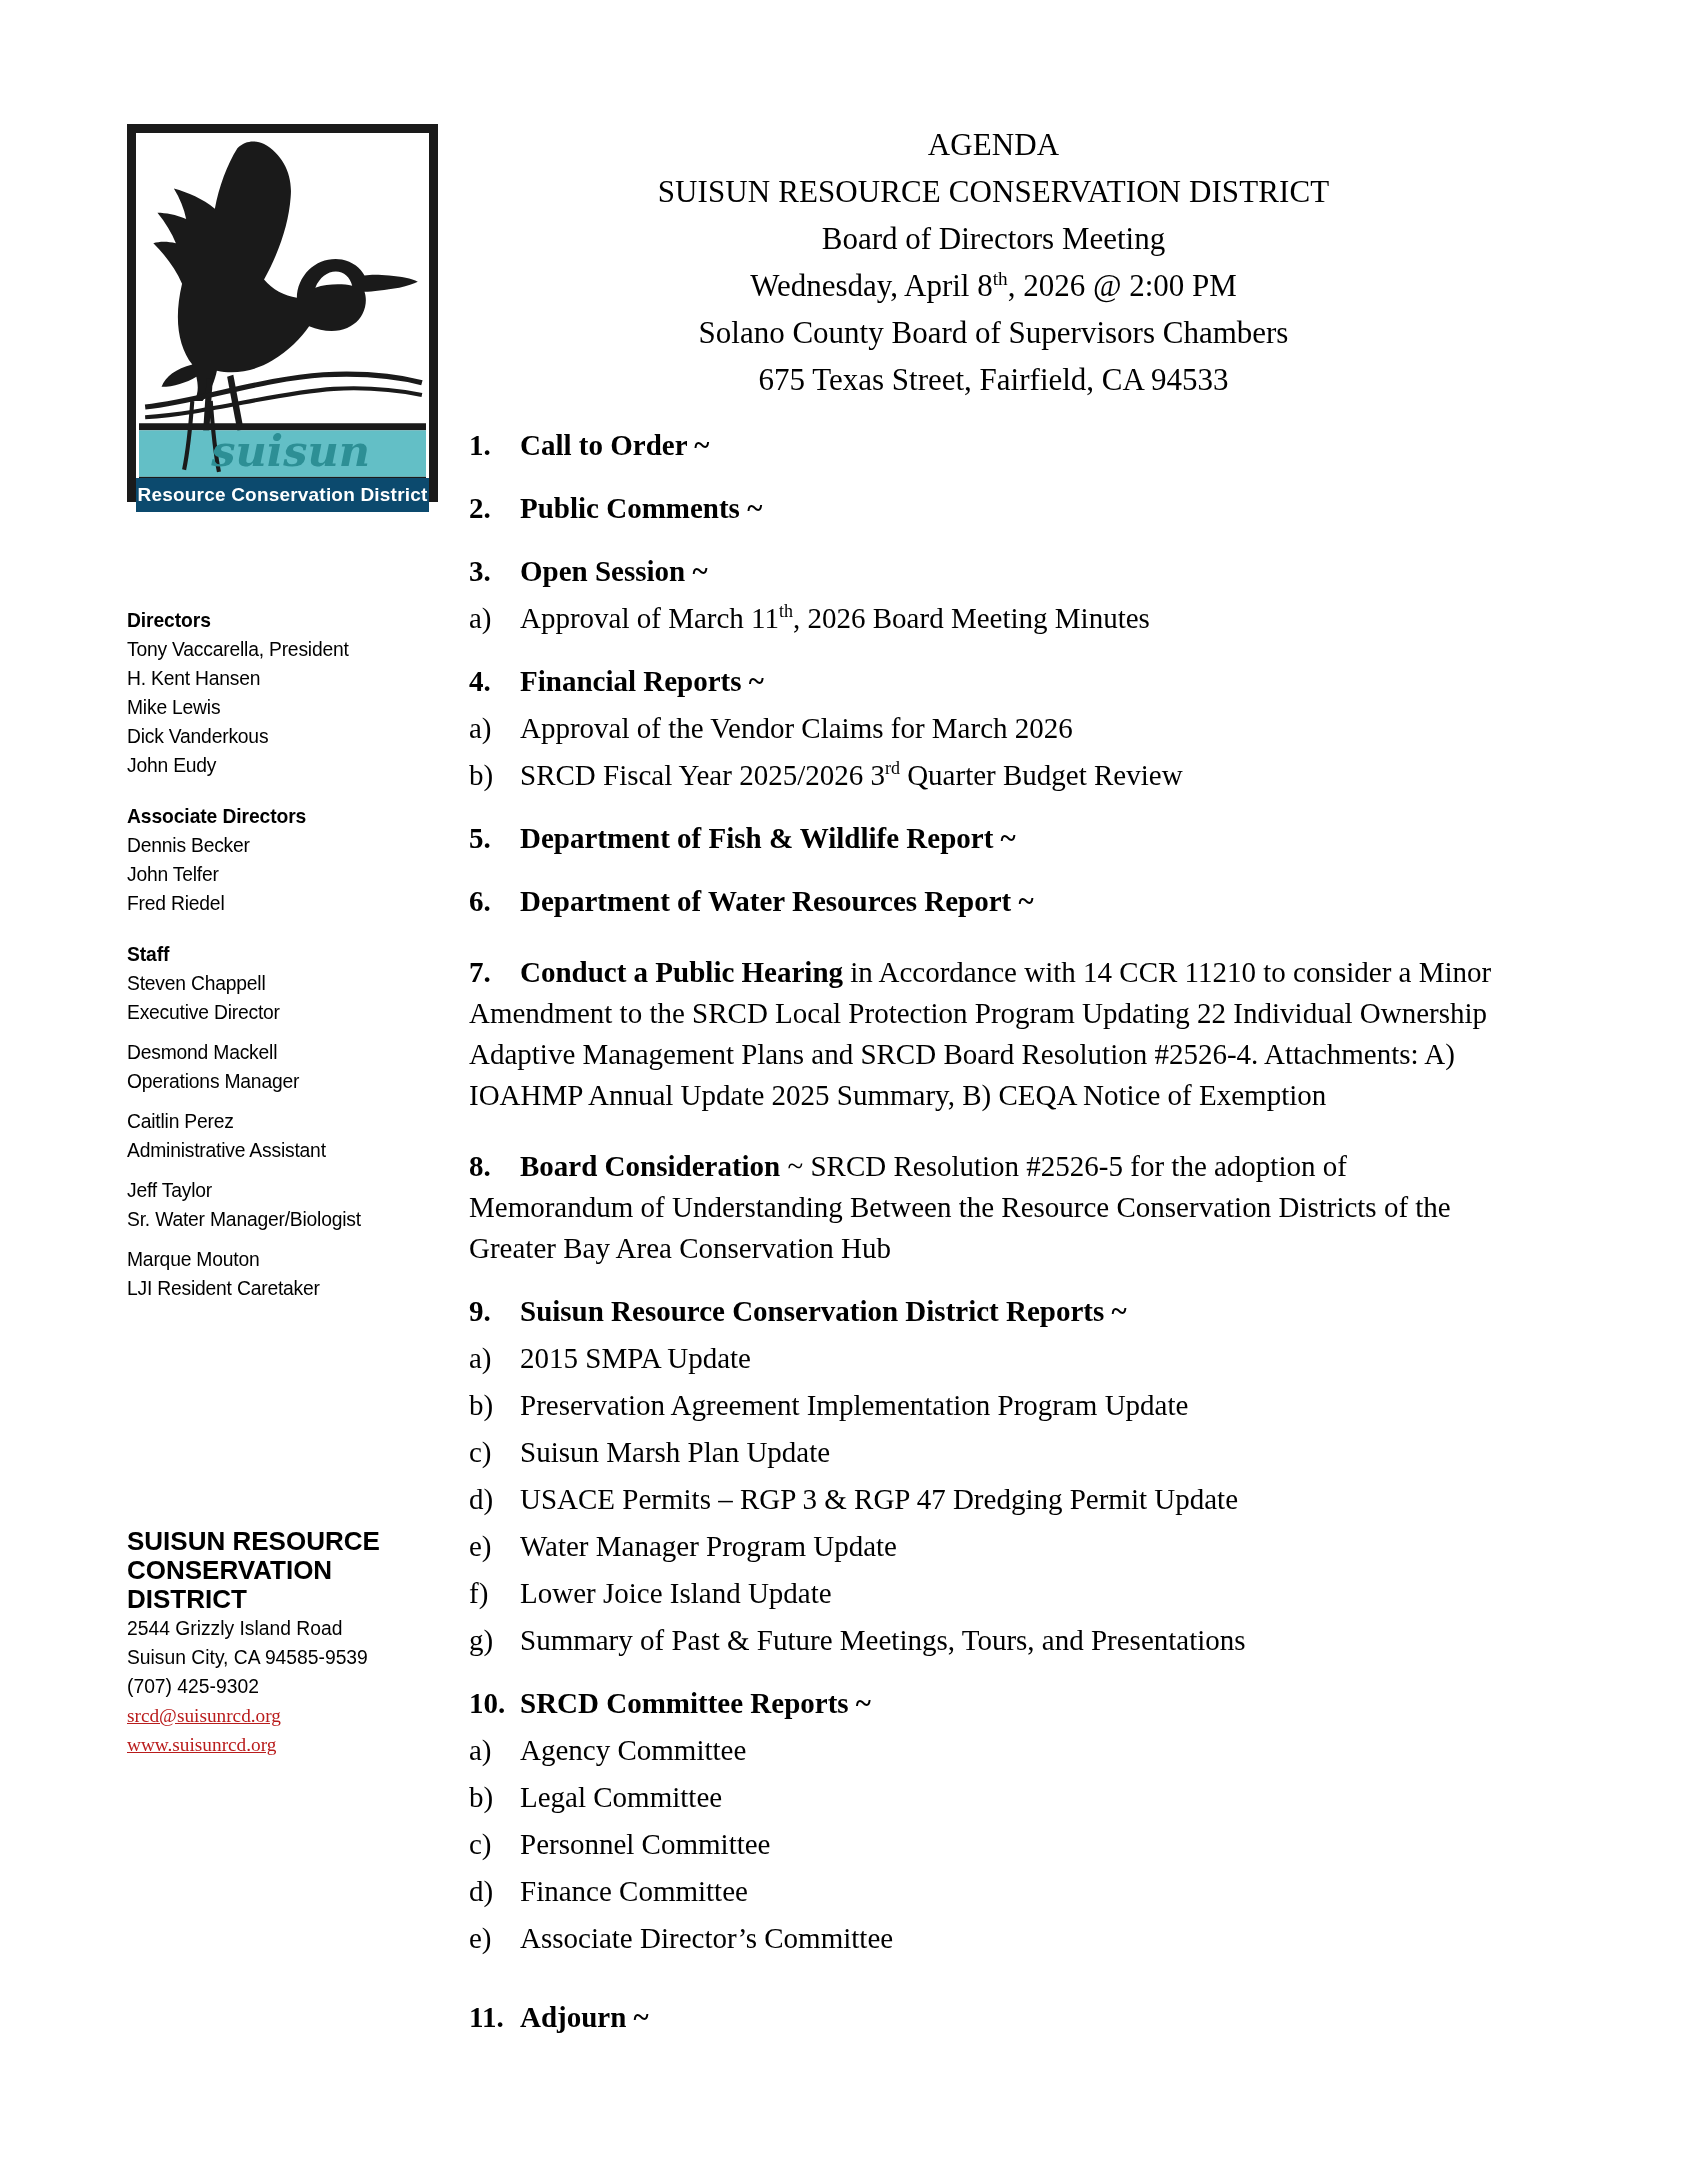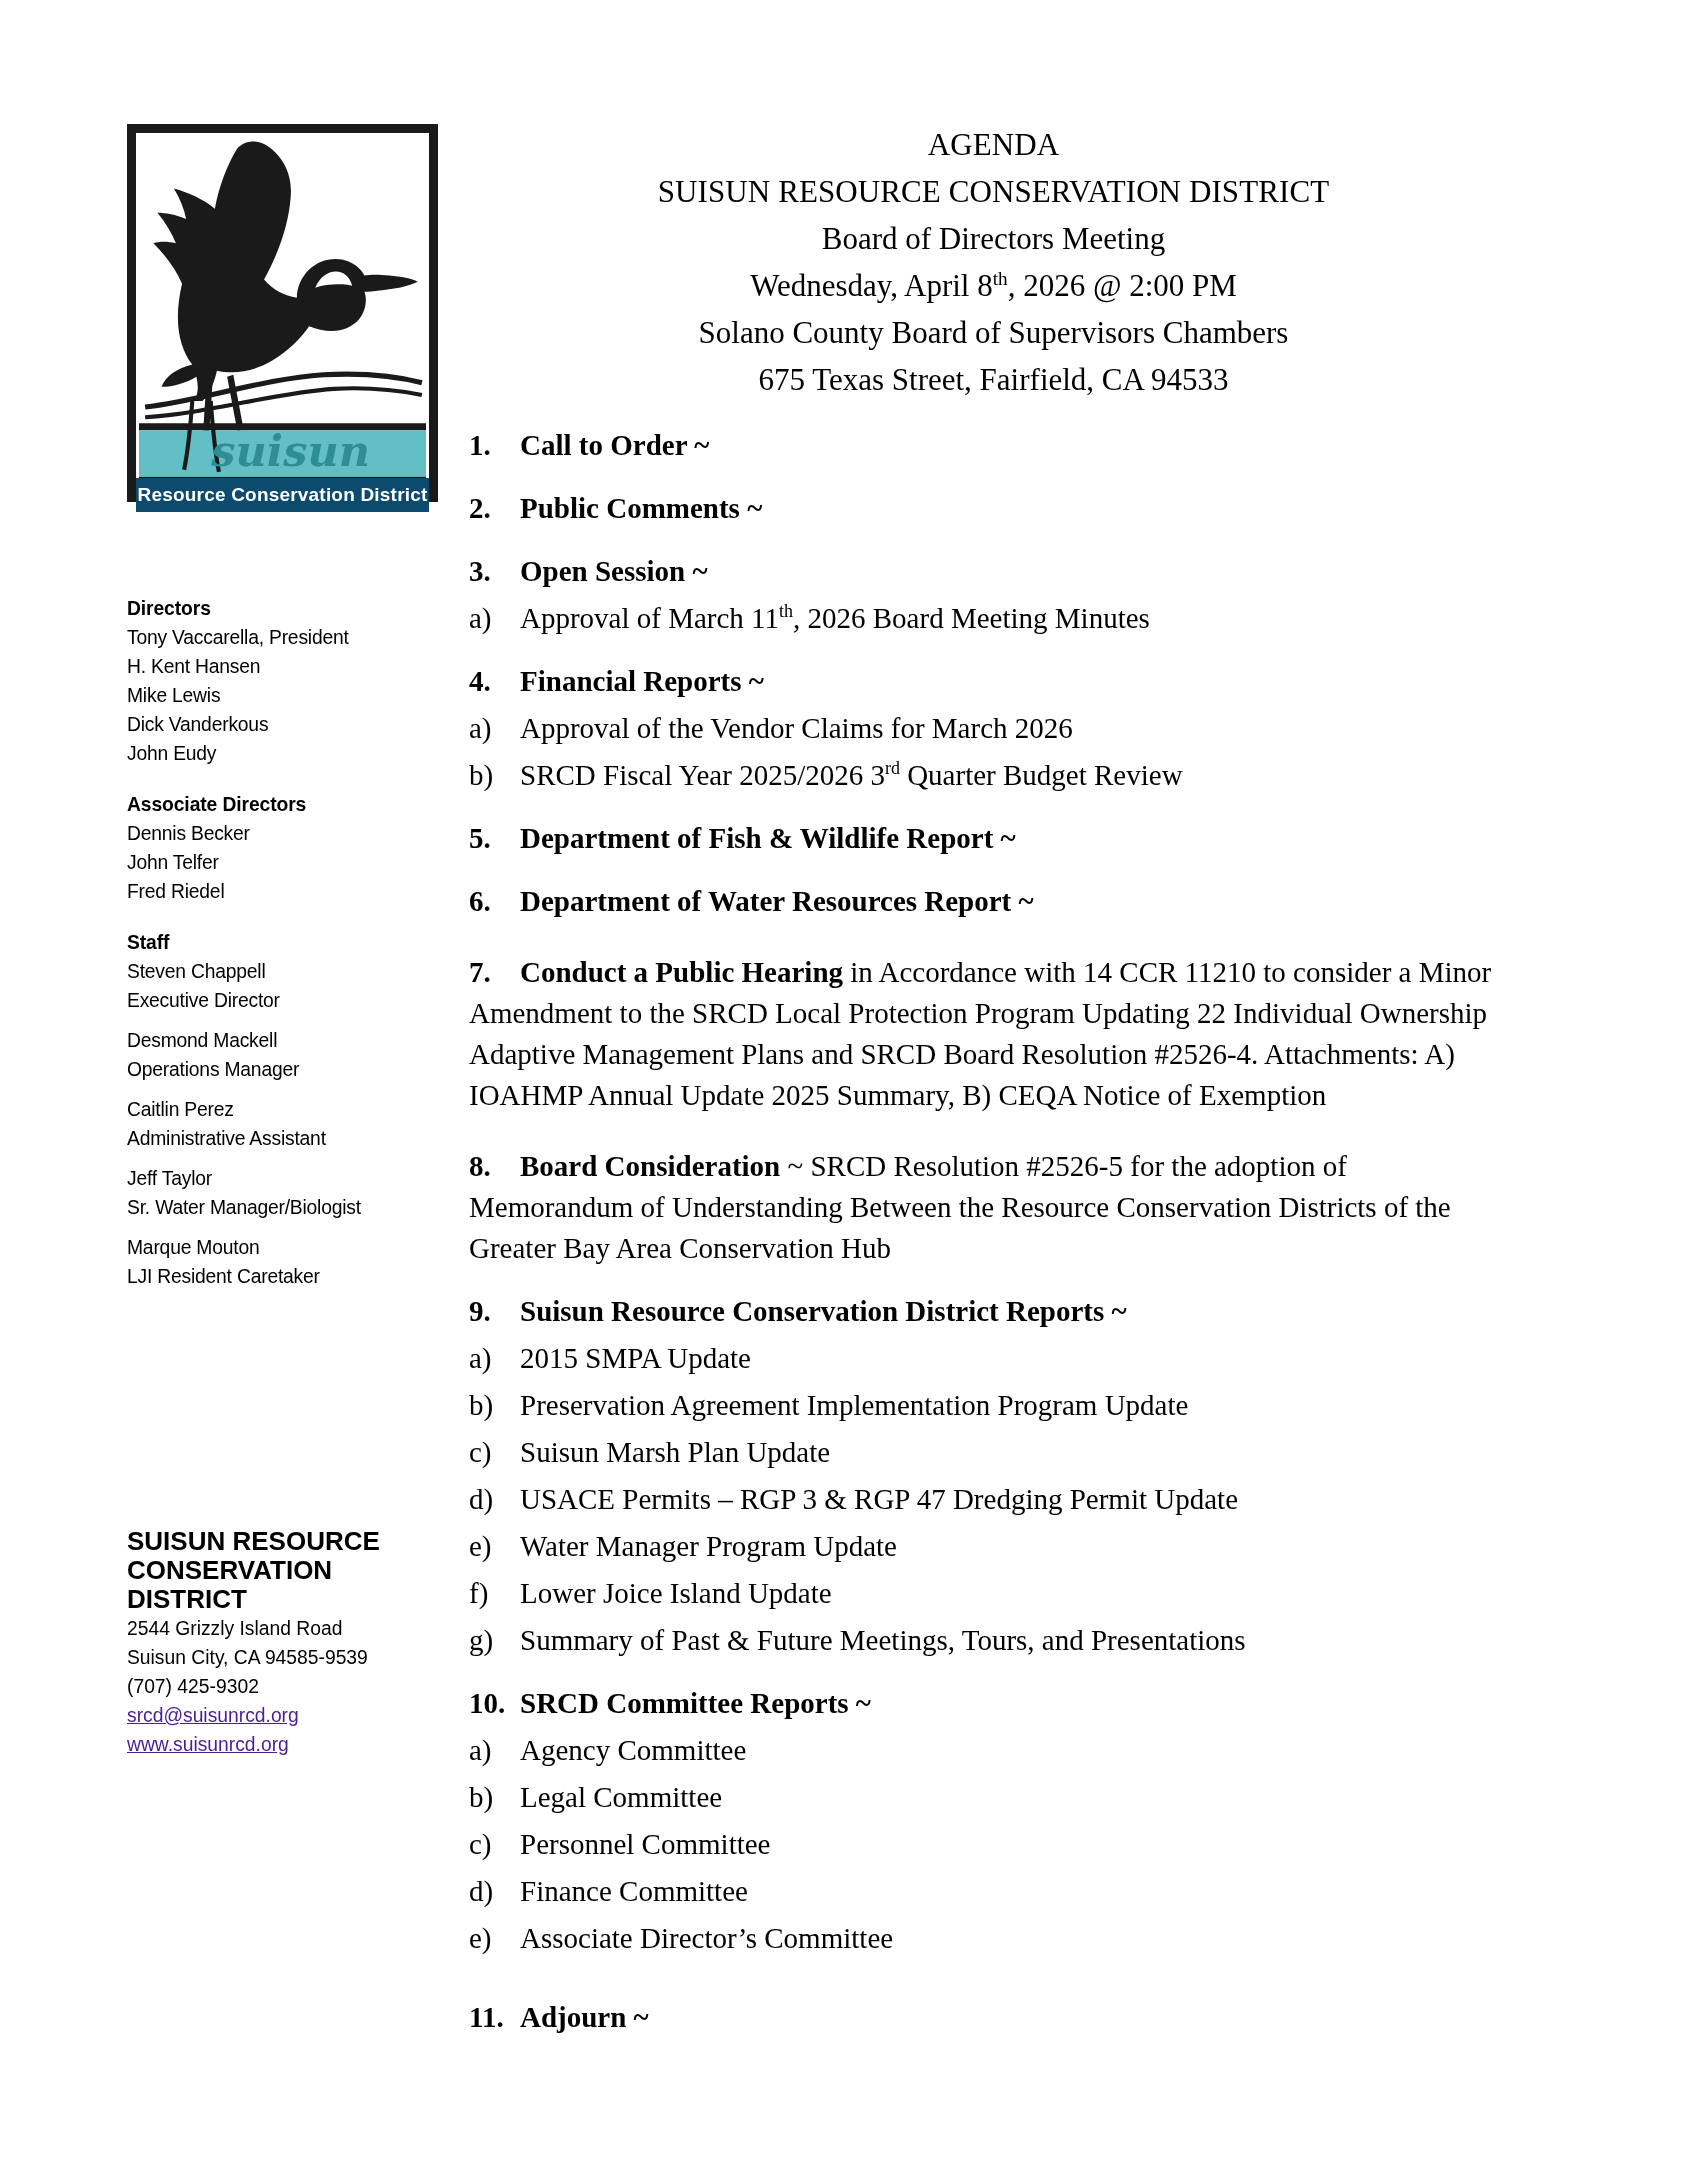--- a/index.html
+++ b/index.html
@@ -42,21 +42,21 @@
 
   
   .sidebar {
     position: absolute;
     left: 127px;
     top: 594px;
     width: 297px;
     font-family: "Liberation Sans", sans-serif;
     color: #000;
   }
-  .side-group { margin-bottom: 22px; }
+  .side-group { margin-bottom: 22px; margin-top: 12px; }
   .side-head {
     font-weight: bold;
     font-size: 19.3px;
     line-height: 29px;
     letter-spacing: -0.1px;
   }
   .side-line {
     font-size: 19.3px;
     line-height: 29px;
     letter-spacing: -0.2px;
@@ -76,25 +76,26 @@
   .contact .bold {
     font-weight: bold;
     font-size: 26px;
     line-height: 29px;
   }
   .contact .reg {
     font-size: 19.3px;
     line-height: 29px;
   }
   .contact a, .contact .link {
-    color: #4c1d95;
+    color: #b91c1c;
     text-decoration: underline;
     font-size: 19.3px;
     line-height: 29px;
     display: block;
+    font-family: Liberation Serif, serif;
   }
 
   
   .main {
     position: absolute;
     left: 469px;
     top: 121px;
     width: 1049px;
     color: #000;
   }

